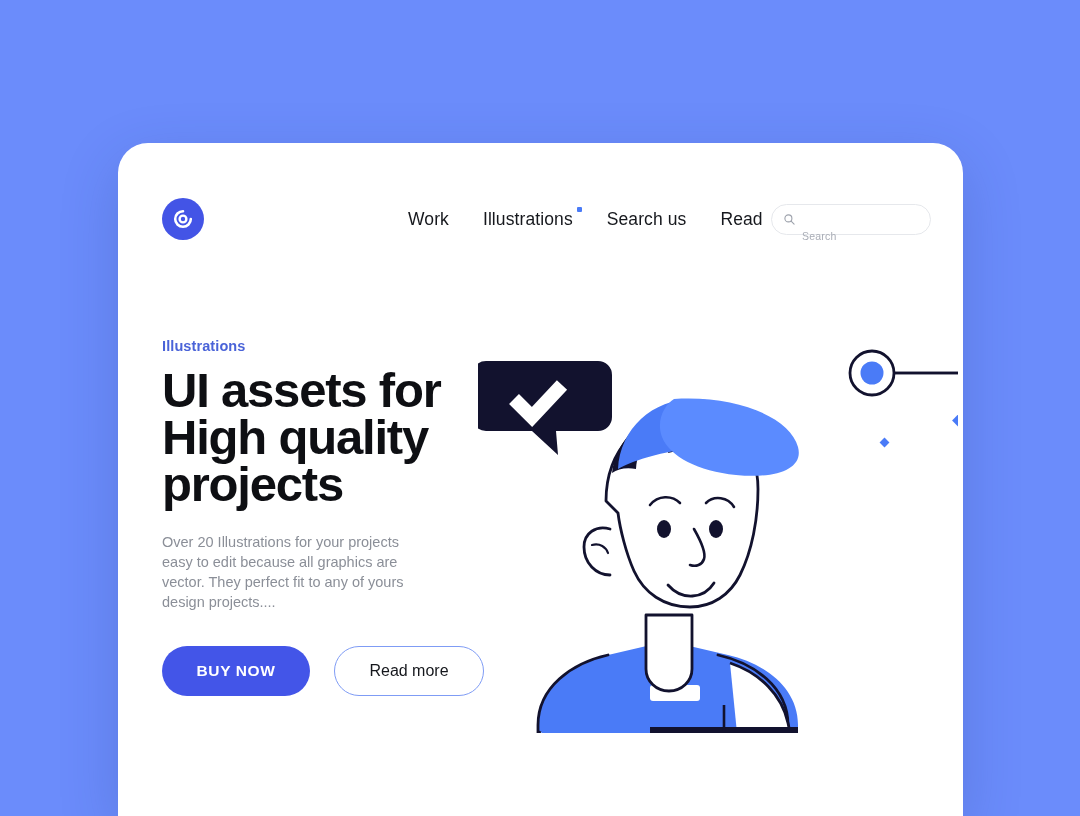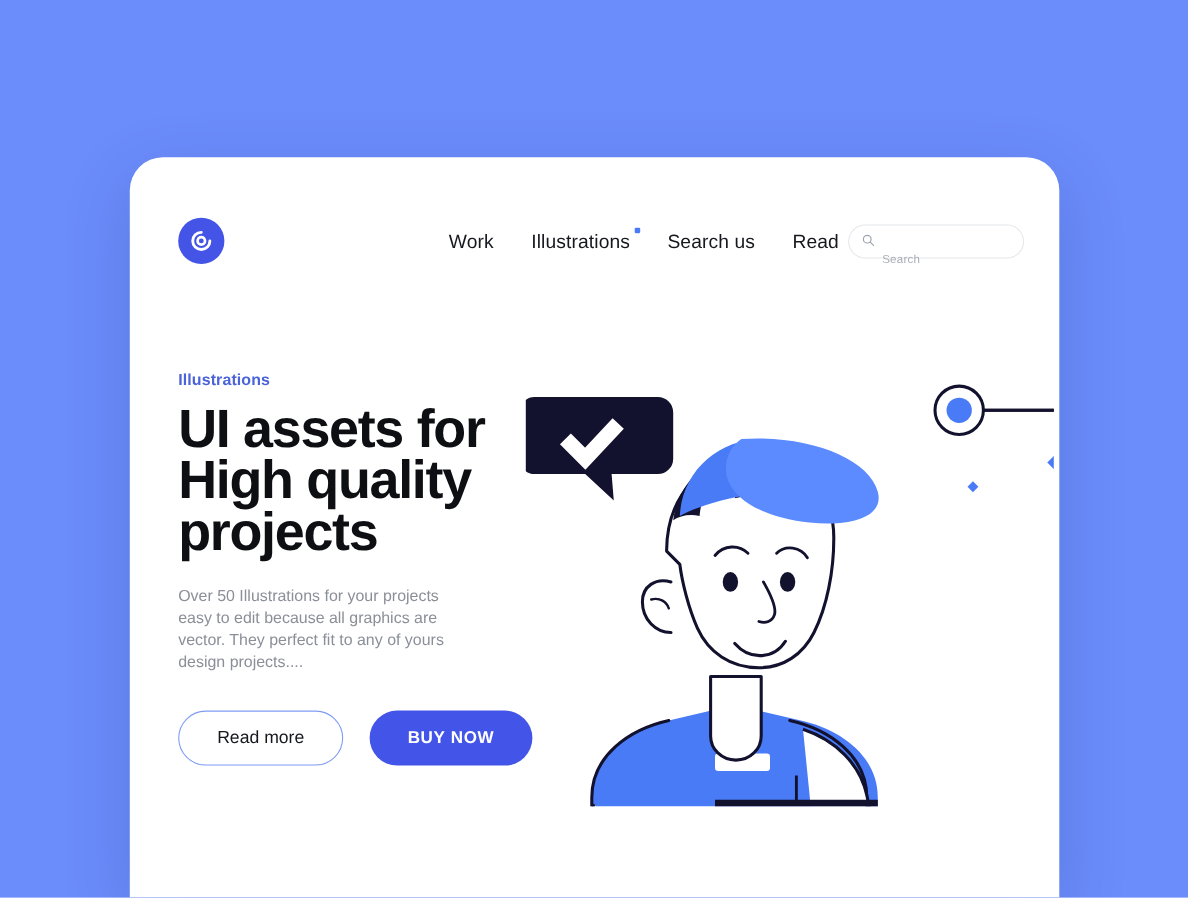--- a/index.html
+++ b/index.html
@@ -211,24 +211,24 @@
     </div>
   </div>
 
   <div class="hero">
     <div class="eyebrow">Illustrations</div>
     <h1 class="headline">
       <div>UI assets for</div>
       <div>High quality</div>
       <div>projects</div>
     </h1>
-    <p class="body-copy">Over 50 Illustrations for your projects easy to edit because all graphics are vector. They perfect fit to any of yours design projects....</p>
+    <p class="body-copy">Over 20 Illustrations for your projects easy to edit because all graphics are vector. They perfect fit to any of yours design projects....</p>
     <div class="btn-row">
+      <button class="btn btn-primary">BUY NOW</button>
       <button class="btn btn-secondary">Read more</button>
-      <button class="btn btn-primary">BUY NOW</button>
     </div>
   </div>
 
   <div class="illustration">
     <svg width="480" height="400" viewBox="0 0 480 400">
       <defs>
         <clipPath id="cardclip">
             <rect x="0" y="0" width="480" height="400"></rect>
           </clipPath>
       </defs>

